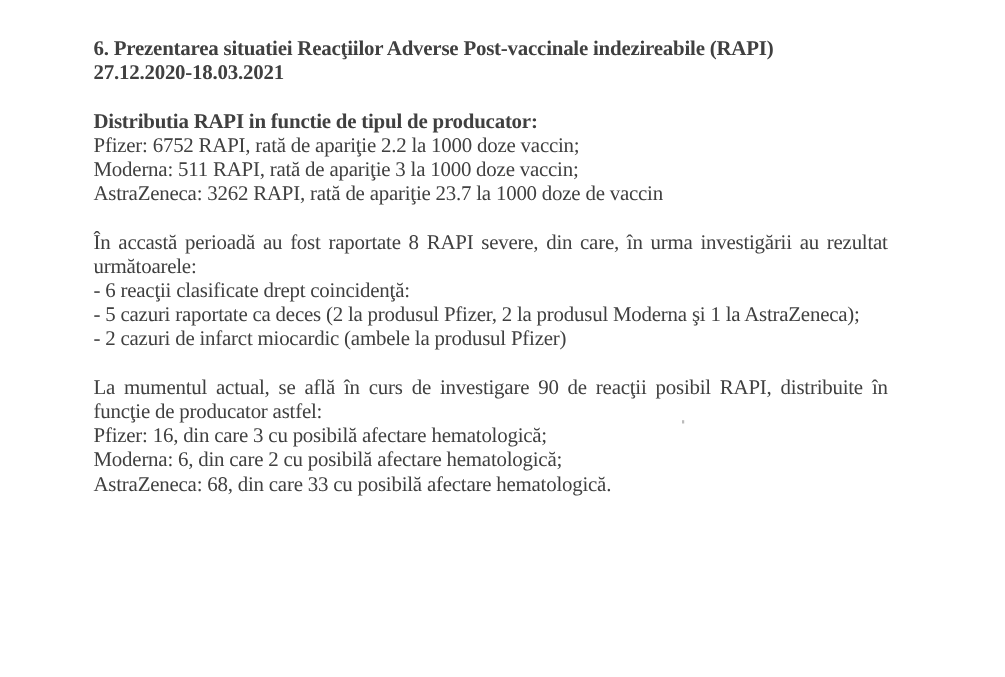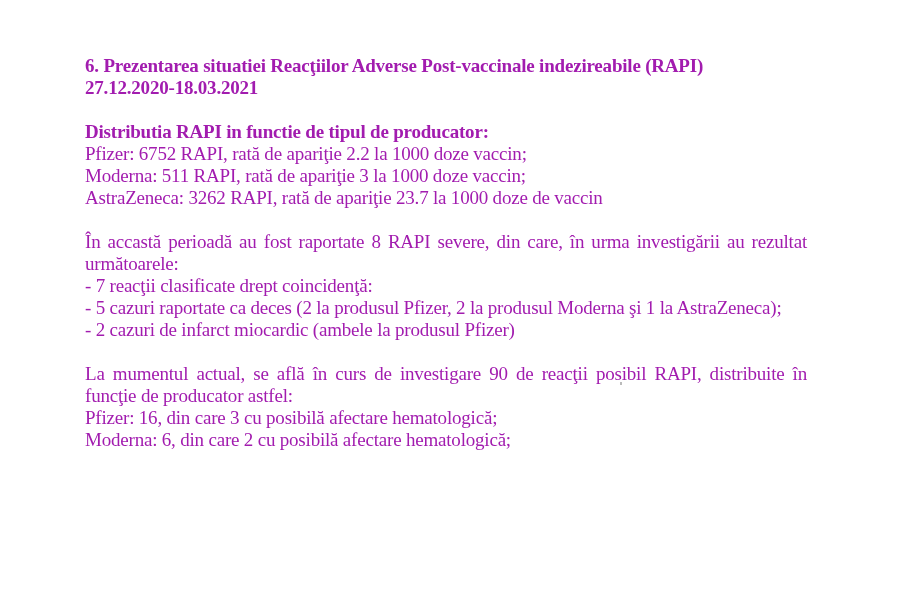--- a/index.html
+++ b/index.html
@@ -1,20 +1,20 @@
 <!DOCTYPE html>
 <html><head>
 <meta charset="utf-8">
 <style>
   html, body { margin:0; padding:0; background:#ffffff; }
   body { width:914px; height:615px; overflow:hidden; position:relative; }
   .page {
-    position:absolute; left:85px; top:55px; width:722px;
+    position:absolute; left:85px; top:34px; width:722px;
     font-family:"Liberation Serif", serif; font-size:19px; line-height:22px;
-    color:#a21caf; letter-spacing:-0.2px;
+    color:#404040; letter-spacing:-0.2px;
   }
   .p { margin:0; }
   .just { text-align:justify; text-align-last:left; }
   .b { font-weight:bold; }
   .gap { height:22px; }
   .speck { position:absolute; left:620px; top:382px; width:2px; height:3px; background:#bbb; }
 </style>
 </head>
 <body>
 
@@ -23,22 +23,23 @@
   <p class="p b">27.12.2020-18.03.2021</p>
   <div class="gap"></div>
 
   <p class="p b">Distributia RAPI in functie de tipul de producator:</p>
   <p class="p">Pfizer: 6752 RAPI, rată de apariţie 2.2 la 1000 doze vaccin;</p>
   <p class="p">Moderna: 511 RAPI, rată de apariţie 3 la 1000 doze vaccin;</p>
   <p class="p">AstraZeneca: 3262 RAPI, rată de apariţie 23.7 la 1000 doze de vaccin</p>
   <div class="gap"></div>
 
   <p class="p just">În accastă perioadă au fost raportate 8 RAPI severe, din care, în urma investigării au rezultat următoarele:</p>
-  <p class="p">- 7 reacţii clasificate drept coincidenţă:</p>
+  <p class="p">- 6 reacţii clasificate drept coincidenţă:</p>
   <p class="p just">- 5 cazuri raportate ca deces (2 la produsul Pfizer, 2 la produsul Moderna şi 1 la AstraZeneca);</p>
   <p class="p">- 2 cazuri de infarct miocardic (ambele la produsul Pfizer)</p>
   <div class="gap"></div>
 
   <p class="p just">La mumentul actual, se află în curs de investigare 90 de reacţii posibil RAPI, distribuite în funcţie de producator astfel:</p>
   <p class="p">Pfizer: 16, din care 3 cu posibilă afectare hematologică;</p>
   <p class="p">Moderna: 6, din care 2 cu posibilă afectare hematologică;</p>
+  <p class="p">AstraZeneca: 68, din care 33 cu posibilă afectare hematologică.</p>
 </div>
 <div class="speck"></div>
 
 </body></html>

